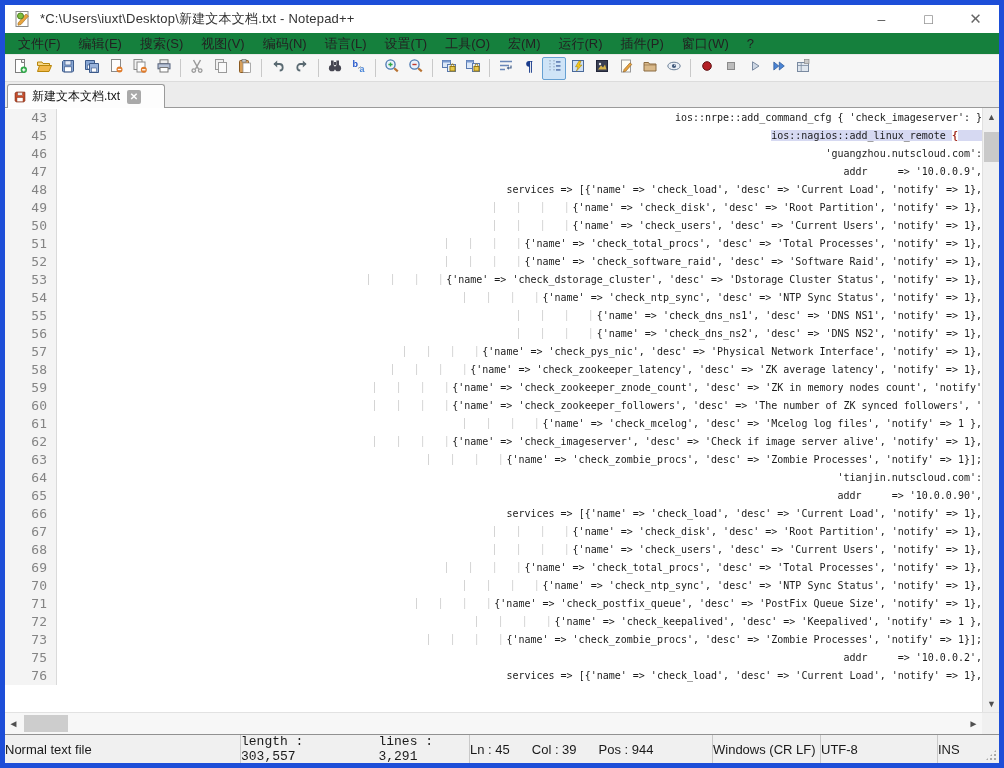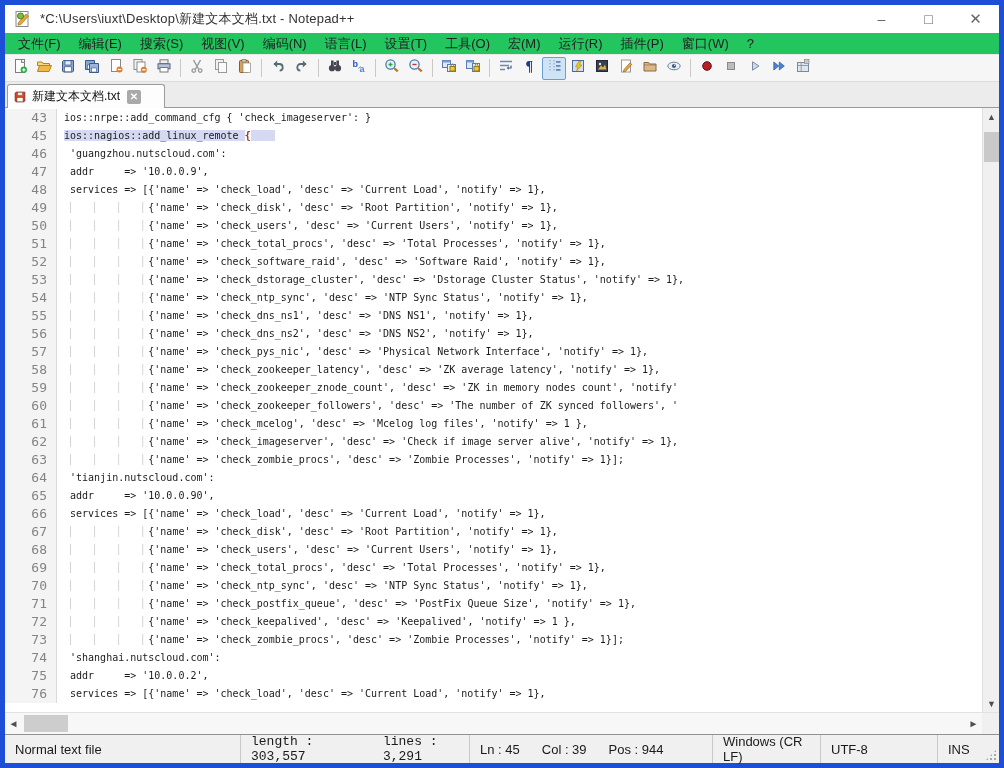--- a/index.html
+++ b/index.html
@@ -10,21 +10,21 @@
   
   .titlebar { height:28px; display:flex; align-items:center; background:#fff; flex:0 0 auto; }
   .app-icon { width:18px; height:18px; margin:0 8px 0 9px; flex:0 0 auto; }
   .title-text { font-size:13px; color:#333; letter-spacing:.2px; }
   .win-controls { margin-left:auto; display:flex; height:100%; }
   .wc { width:47px; height:100%; display:flex; align-items:center; justify-content:center;
         color:#666; font-size:14px; cursor:default; }
   .wc.close { font-size:15px; }
 
   
-  .menubar { height:22px; display:flex; align-items:center; background:#22c55e; padding-left:4px;
+  .menubar { height:22px; display:flex; align-items:center; background:#15803d; padding-left:4px;
              border-bottom:1px solid #e8e8e8; flex:0 0 auto; }
   .menu-item { font-size:13px; color:#222; padding:2px 9px; cursor:default; }
 
   
   .toolbar { height:27px; display:flex; align-items:center; background:#f6f6f6;
              border-bottom:1px solid #dcdcdc; padding-left:3px; flex:0 0 auto; }
   .tb-btn { width:24px; height:23px; display:flex; align-items:center; justify-content:center;
             border:1px solid transparent; border-radius:2px; }
   .tb-btn.active { background:#cfe4f7; border-color:#66a0d2; }
   .tb-btn svg { width:16px; height:16px; }
@@ -36,21 +36,21 @@
   .tab { height:24px; margin-left:2px; background:#fdfdfd; border:1px solid #9a9a9a; border-bottom:none;
          border-radius:3px 3px 0 0; display:flex; align-items:center; padding:0 23px 0 5px; position:relative; top:1px; }
   .tab-icon svg { width:14px; height:14px; margin-right:5px; display:block; }
   .tab-label { font-size:12px; color:#111; font-family:"Liberation Sans", sans-serif; }
   .tab-close { width:14px; height:14px; margin-left:7px; background:#a9a9a9; color:#fff;
                font-size:10px; line-height:14px; text-align:center; border-radius:2px; font-weight:bold; }
 
   
   .editor { flex:1 1 auto; display:flex; background:#fff; overflow:hidden; position:relative; }
   .ed-lines { flex:1 1 auto; overflow:hidden; padding-top:1px; }
-  .ed-row { display:flex; height:18px; white-space:pre; }
+  .ed-row { display:flex; height:18px; white-space:pre;justify-content:space-between; }
   .ed-num { flex:0 0 52px; width:52px; text-align:right; padding-right:9px;
             font-family:"DejaVu Sans Mono","Liberation Mono",monospace; font-size:13px; line-height:18px;
             color:#848484; background:#f4f4f4; border-right:1px solid #dadada; }
   .ed-code { font-family:"DejaVu Sans Mono","Liberation Mono",monospace; font-size:10px; line-height:18px;
              color:var(--text-color); padding-left:7px; white-space:pre; }
   .sel { background:var(--sel-color); }
   .brace { color:var(--brace-color); font-weight:bold; background:#fff; }
   .ig { background-image:linear-gradient(to right, #d4d4d4 1px, transparent 1px);
         background-size:4ch 100%; background-position:1ch 0; background-repeat:repeat-x; }
 
@@ -65,21 +65,21 @@
              position:relative; }
   .hs-arrow { position:absolute; top:0; width:17px; height:21px; color:#505050; font-size:10px;
               display:flex; align-items:center; justify-content:center; }
   .hs-left { left:0; } .hs-right { right:17px; }
   .hs-thumb { position:absolute; top:2px; left:19px; width:44px; height:17px; background:#cdcdcd; }
   .hs-corner { position:absolute; right:0; top:0; width:17px; height:21px; background:#f0f0f0; }
 
   
   .statusbar { height:29px; flex:0 0 auto; background:#f0f0f0; border-top:1px solid #919191;
                display:flex; align-items:stretch; font-size:13px; color:#1a1a1a; position:relative; }
-  .sb-seg { display:flex; align-items:center; padding-left:10px; border-right:1px solid #c9c9c9; }
+  .sb-seg { display:flex; align-items:center; padding-left:0; border-right:1px solid #c9c9c9; }
   .s1 { width:236px; } .s2 { width:229px;font-family:Liberation Mono, monospace; } .s3 { width:243px; }
   .s4 { width:108px; } .s5 { width:117px; } .s6 { flex:1 1 auto; border-right:none; }
   .sb-gap { margin-right:26px; }
   .sb-gap2 { margin-right:22px; }
   .grip { position:absolute; right:2px; bottom:2px; width:12px; height:12px;
           background-image:radial-gradient(circle, #a8a8a8 1px, transparent 1.3px);
           background-size:4px 4px; clip-path:polygon(100% 0, 100% 100%, 0 100%); }
 </style>
 </head>
 <body>
@@ -379,21 +379,20 @@
         <div class="ed-row"><span class="ed-num">64</span><span class="ed-code"> 'tianjin.nutscloud.com':</span></div>
         <div class="ed-row"><span class="ed-num">65</span><span class="ed-code"> addr     =&gt; '10.0.0.90',</span></div>
         <div class="ed-row"><span class="ed-num">66</span><span class="ed-code"> services =&gt; [{'name' =&gt; 'check_load', 'desc' =&gt; 'Current Load', 'notify' =&gt; 1},</span></div>
         <div class="ed-row"><span class="ed-num">67</span><span class="ed-code"><span class="ig">              </span><span>{'name' =&gt; 'check_disk', 'desc' =&gt; 'Root Partition', 'notify' =&gt; 1},</span></span></div>
         <div class="ed-row"><span class="ed-num">68</span><span class="ed-code"><span class="ig">              </span><span>{'name' =&gt; 'check_users', 'desc' =&gt; 'Current Users', 'notify' =&gt; 1},</span></span></div>
         <div class="ed-row"><span class="ed-num">69</span><span class="ed-code"><span class="ig">              </span><span>{'name' =&gt; 'check_total_procs', 'desc' =&gt; 'Total Processes', 'notify' =&gt; 1},</span></span></div>
         <div class="ed-row"><span class="ed-num">70</span><span class="ed-code"><span class="ig">              </span><span>{'name' =&gt; 'check_ntp_sync', 'desc' =&gt; 'NTP Sync Status', 'notify' =&gt; 1},</span></span></div>
         <div class="ed-row"><span class="ed-num">71</span><span class="ed-code"><span class="ig">              </span><span>{'name' =&gt; 'check_postfix_queue', 'desc' =&gt; 'PostFix Queue Size', 'notify' =&gt; 1},</span></span></div>
         <div class="ed-row"><span class="ed-num">72</span><span class="ed-code"><span class="ig">              </span><span>{'name' =&gt; 'check_keepalived', 'desc' =&gt; 'Keepalived', 'notify' =&gt; 1 },</span></span></div>
         <div class="ed-row"><span class="ed-num">73</span><span class="ed-code"><span class="ig">              </span><span>{'name' =&gt; 'check_zombie_procs', 'desc' =&gt; 'Zombie Processes', 'notify' =&gt; 1}];</span></span></div>
-        <div class="ed-row"><span class="ed-num">74</span><span class="ed-code"> 'shanghai.nutscloud.com':</span></div>
         <div class="ed-row"><span class="ed-num">75</span><span class="ed-code"> addr     =&gt; '10.0.0.2',</span></div>
         <div class="ed-row"><span class="ed-num">76</span><span class="ed-code"> services =&gt; [{'name' =&gt; 'check_load', 'desc' =&gt; 'Current Load', 'notify' =&gt; 1},</span></div>
       </div>
     <div class="vscroll">
       <div class="vs-arrow vs-up">▲</div>
       <div class="vs-thumb"></div>
       <div class="vs-arrow vs-down">▼</div>
     </div>
   </div>
 

